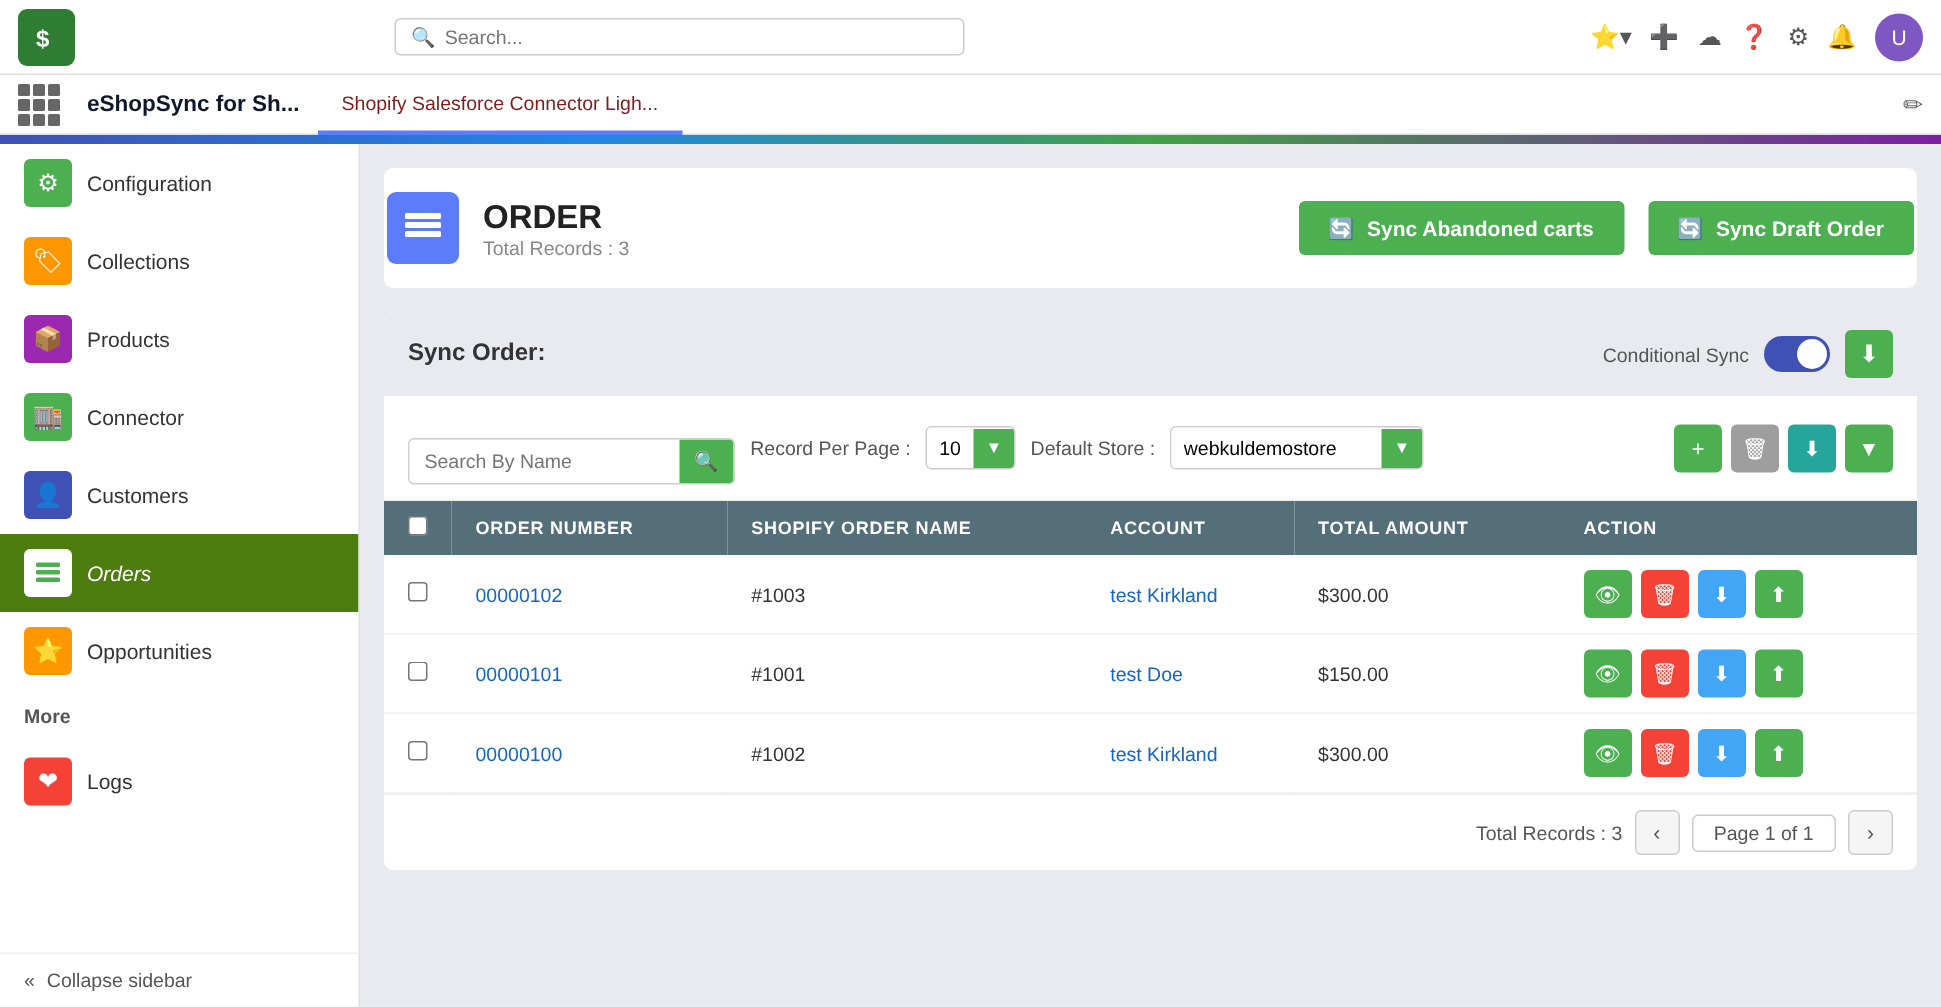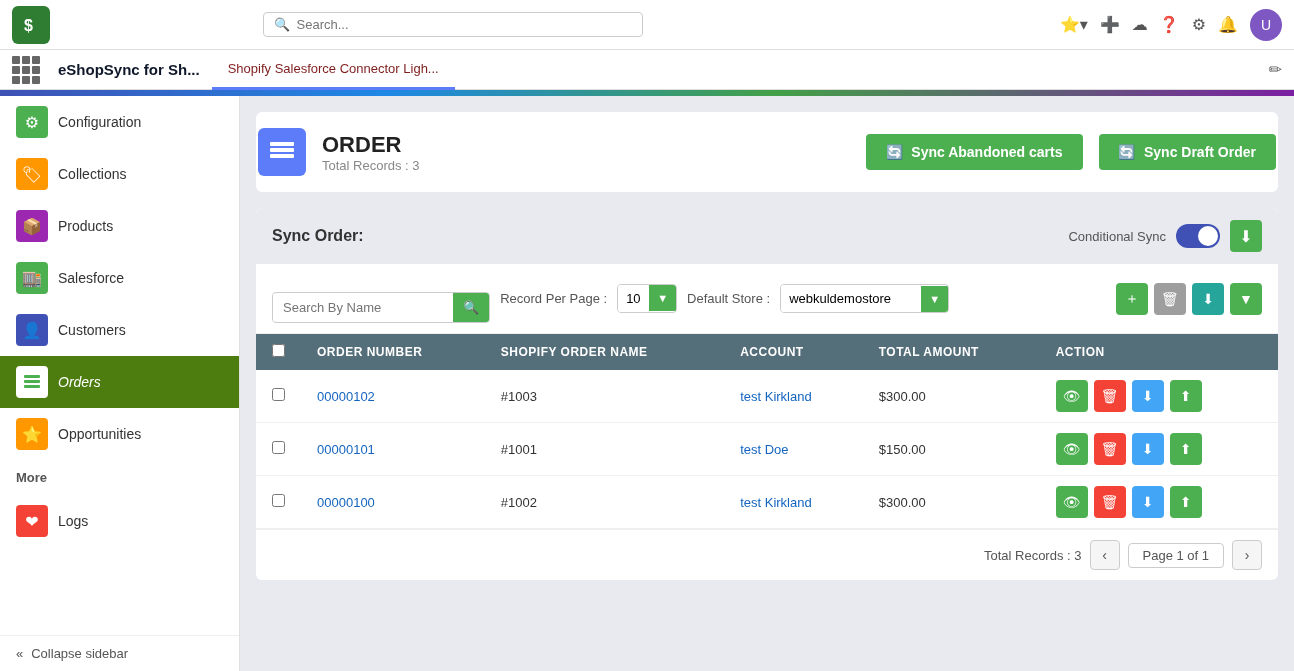--- a/index.html
+++ b/index.html
@@ -245,21 +245,21 @@
       font-size: 13px;
       width: 180px;
     }
     .btn-search-green {
       background: #4caf50; color: #fff;
       border: none; padding: 7px 10px;
       cursor: pointer; font-size: 13px;
     }
     .record-label { font-size: 13px; color: #555; white-space: nowrap; }
     .select-wrap {
-      display: flex; align-items: flex-start;
+      display: flex; align-items: flex-end;
       border: 1px solid #ccc; border-radius: 4px;
       overflow: hidden;
     }
     .select-wrap select {
       border: none; outline: none;
       padding: 6px 8px;
       font-size: 13px;
       background: #fff;
       appearance: none;
     }
@@ -408,21 +408,21 @@
       <span>Collections</span>
     </div>
 
     <div class="sidebar-item">
       <div class="sidebar-icon icon-products">📦</div>
       <span>Products</span>
     </div>
 
     <div class="sidebar-item">
       <div class="sidebar-icon icon-warehouse">🏬</div>
-      <span>Salesforce</span>
+      <span>Connector</span>
     </div>
 
     <div class="sidebar-item">
       <div class="sidebar-icon icon-customers">👤</div>
       <span>Customers</span>
     </div>
 
     <div class="sidebar-item active">
       <div class="sidebar-icon" style="background:#fff;">
         <svg width="20" height="20" viewBox="0 0 20 20">

